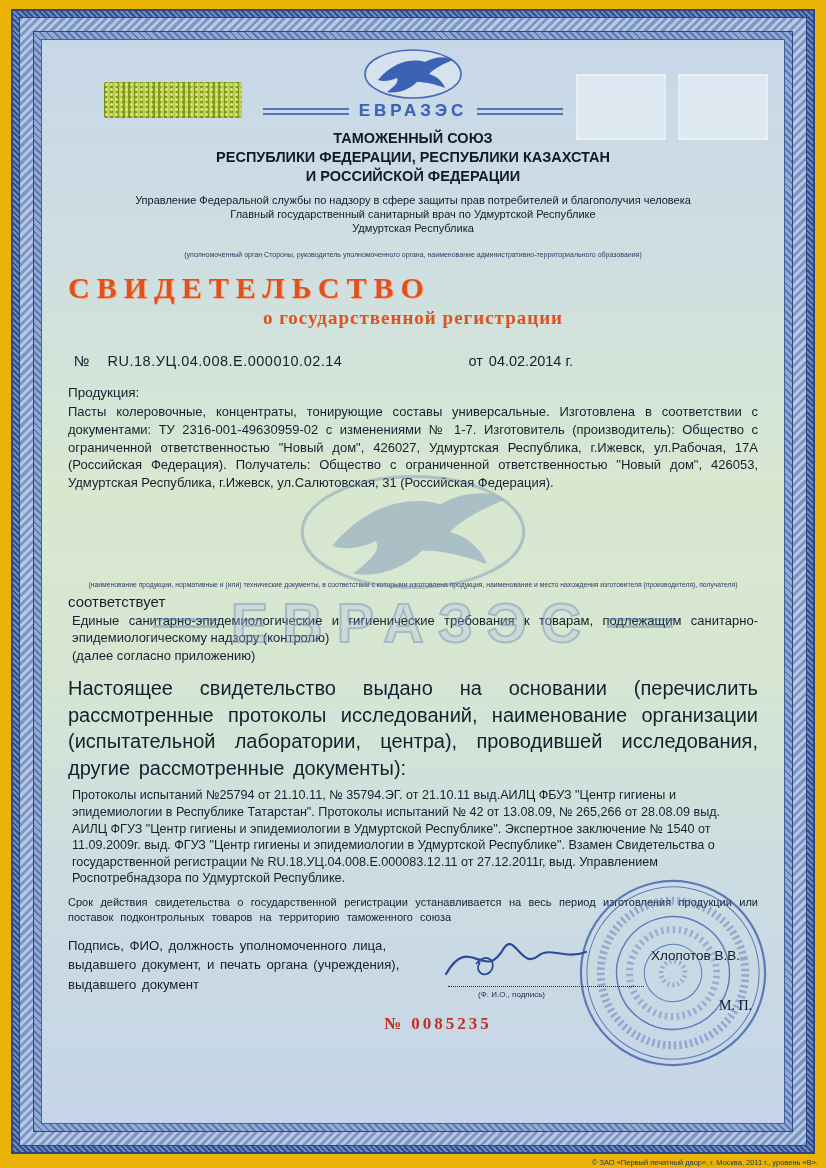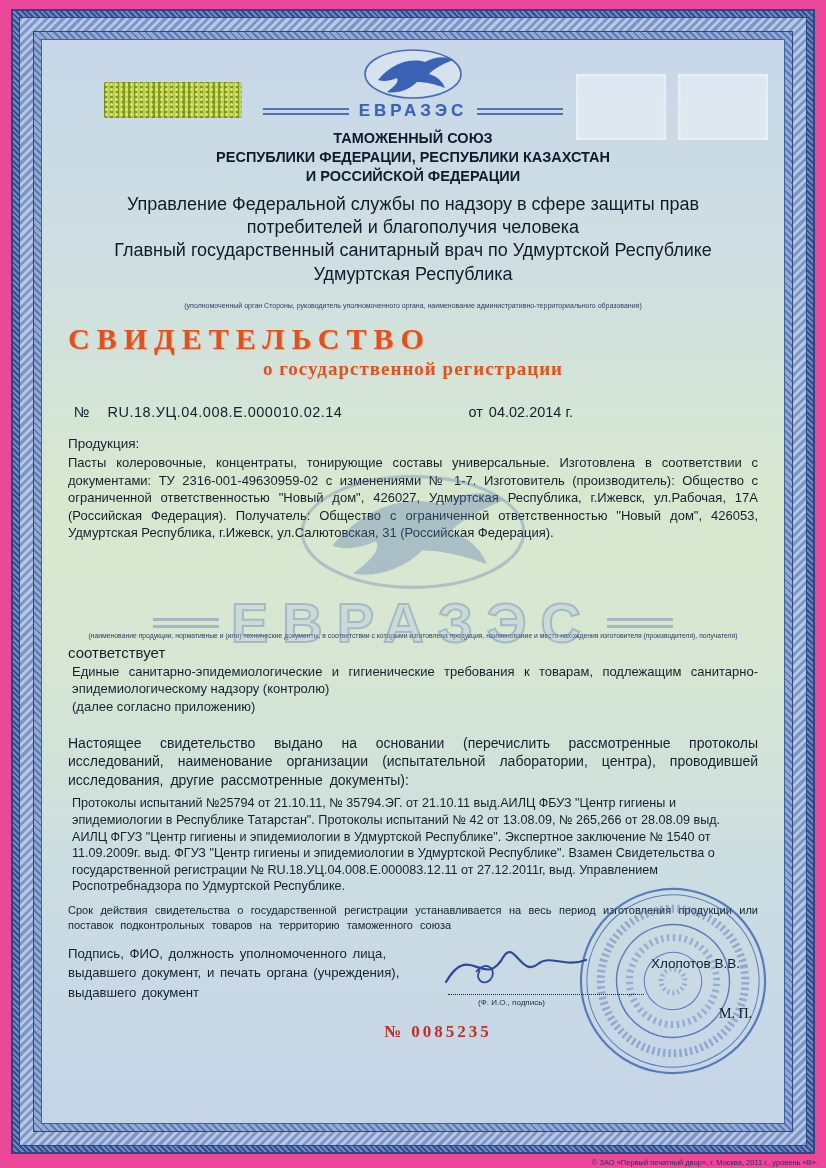--- a/index.html
+++ b/index.html
@@ -1,19 +1,19 @@
 <!DOCTYPE html>
 <html><head>
 <meta charset="utf-8">
 <style>
   * { margin:0; padding:0; box-sizing:border-box; }
   html,body { width:826px; height:1168px; }
   body { background:#f6f6f2; font-family:"Liberation Sans", sans-serif; color:#15202e; }
 
-  .page { position:relative; width:826px; height:1168px; background:#ec4899; padding:9px 11px 14px 11px; }
+  .page { position:relative; width:826px; height:1168px; background:#eab308; padding:9px 11px 14px 11px; }
 
   
   .frame-outer {
     height:100%;
     border:2px solid #2d4784;
     background:repeating-linear-gradient(45deg,#35508f 0 2px,#6d89c0 2px 4px);
     padding:6px;
   }
   .frame-mid {
     height:100%;
@@ -52,21 +52,21 @@
     background-image:radial-gradient(#e0e472 1.1px, rgba(143,174,46,0) 1.7px),
                      repeating-linear-gradient(90deg, rgba(110,140,20,.55) 0 3px, rgba(226,228,120,.55) 3px 6px);
     background-size:5px 5px, auto;
     border-radius:2px; box-shadow:0 0 2px rgba(60,80,20,.5) inset;
   }
   .faint-box { position:absolute; top:34px; height:66px; width:90px; background:rgba(238,244,250,.55); box-shadow:0 0 4px rgba(255,255,255,.8) inset; }
   .faint-box.one { left:534px; }
   .faint-box.two { left:636px; }
 
   .union { text-align:center; font-weight:bold; font-size:14.5px; line-height:1.3; color:#101a2c; margin-top:8px; }
-  .authority { text-align:center; font-size:18px; line-height:1.3; color:#101a2c; margin-top:7px; }
+  .authority { text-align:center; font-size:11px; line-height:1.3; color:#101a2c; margin-top:7px; }
   .tiny-note { text-align:center; font-size:7px; color:#2e3c66; margin-top:16px; }
 
   .title-main {
     text-align:left; margin-top:13px;
     font-family:"Liberation Serif", serif; font-weight:bold;
     font-size:30px; letter-spacing:7px; color:#e0511d;
     text-shadow:1px 1px 0 rgba(244,169,126,.9);
   }
   .title-sub {
     text-align:center; margin-top:2px;
@@ -93,21 +93,21 @@
     -webkit-text-stroke:2px rgba(80,110,175,.65);
   }
 
   .tiny-note2 { text-align:center; font-size:6.8px; color:#2e3c66; margin-top:4px; }
   .conformity-label { font-size:15px; margin-top:5px; }
   .conformity-text { font-size:13px; line-height:1.3; margin-top:3px; padding-left:4px; text-align:justify; }
 
   .registration-text { font-size:15.5px; line-height:1.38; word-spacing:6px; text-align:justify; margin-top:8px; }
   .registration-note { font-size:13px; margin-top:1px; padding-left:4px; }
 
-  .basis-intro { font-size:14px; line-height:1.33; word-spacing:3px; text-align:justify; margin-top:20px; }
+  .basis-intro { font-size:20px; line-height:1.33; word-spacing:3px; text-align:justify; margin-top:12px; }
   .basis-text { font-size:12.6px; line-height:1.32; text-align:left; margin-top:6px; padding-left:4px; }
 
   .validity-text { font-size:11px; line-height:1.33; word-spacing:4px; text-align:justify; margin-top:8px; }
 
   .signature-row { position:relative; display:flex; margin-top:12px; height:112px; }
   .signature-left { width:336px; font-size:13.2px; line-height:1.45; word-spacing:2px; }
   .signature-right { position:relative; flex:1; }
   .sig-squiggle { position:absolute; left:36px; top:-6px; width:150px; height:60px; }
   .sig-dotted { position:absolute; left:44px; top:50px; width:196px; border-bottom:1.6px dotted #1c2a44; }
   .sig-fio-note { position:absolute; left:74px; top:54px; font-size:8px; color:#1c2a44; }

